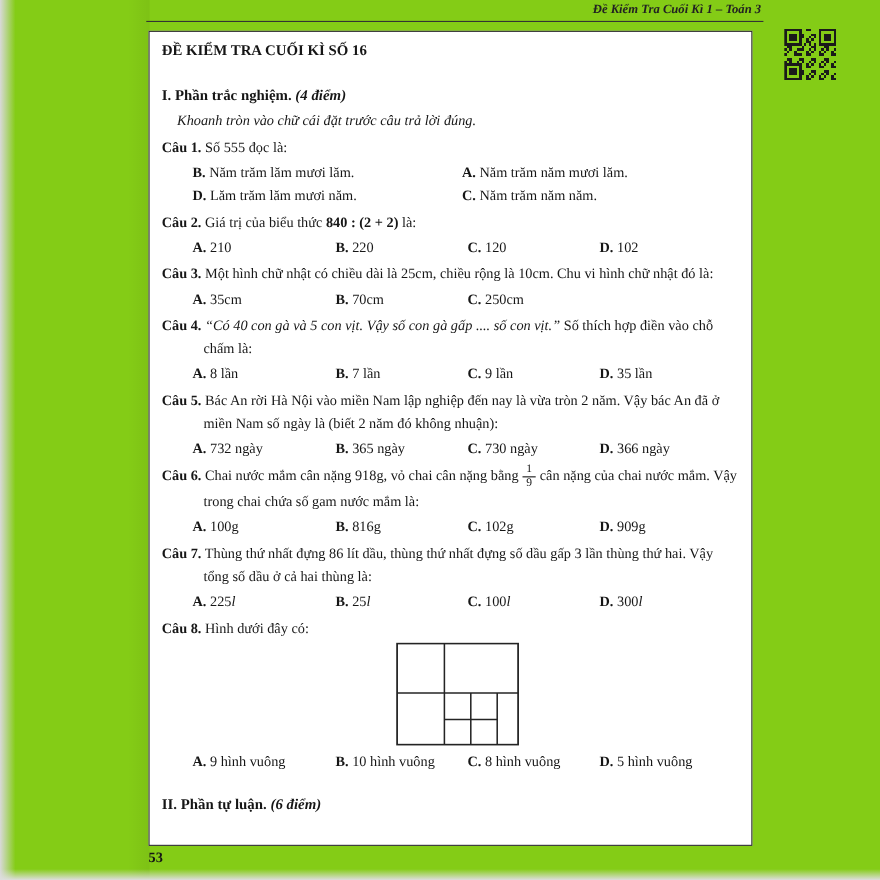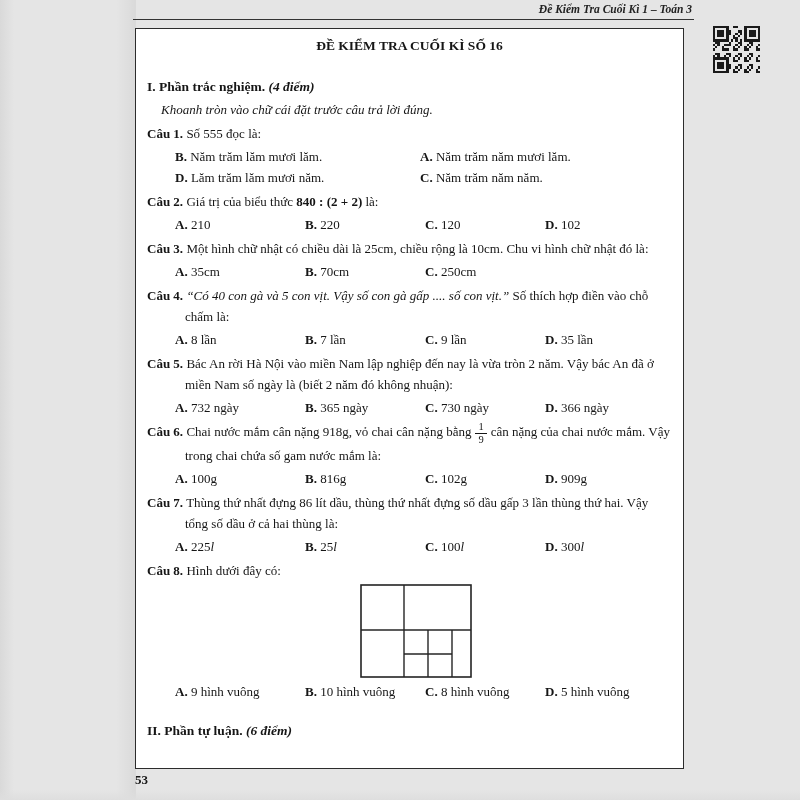--- a/index.html
+++ b/index.html
@@ -2,21 +2,21 @@
 <html><head>
 <meta charset="utf-8">
 <style>
   * { box-sizing: border-box; }
   html, body { margin: 0; padding: 0; background: #ffffff; }
 
   .sheet {
     position: relative;
     width: 800px;
     height: 800px;
-    background: #e5e5e5;
+    background: #84cc16;
     font-family: "Liberation Serif", serif;
     color: #161616;
     overflow: hidden;
   }
 
   
   .edge-left {
     position: absolute; left: 0; top: 0; bottom: 0; width: 14px;
     background: linear-gradient(to right, #d9d9d9, rgba(255,255,255,0));
     pointer-events: none;
@@ -47,21 +47,20 @@
     left: 135px; top: 28px;
     width: 549px; height: 741px;
     border: 1.3px solid #2c2c2c;
     background: #fff;
     padding: 6px 11px 0 11px;
     font-size: 13px;
     line-height: 21px;
   }
 
   .paper-title {
-    text-align: center;
     font-weight: bold;
     font-size: 13.5px;
   }
 
   .qr {
     position: absolute;
     top: 26px; right: 40px;
     width: 47px; height: 47px;
     fill: #1a1a1a;
     shape-rendering: crispEdges;

